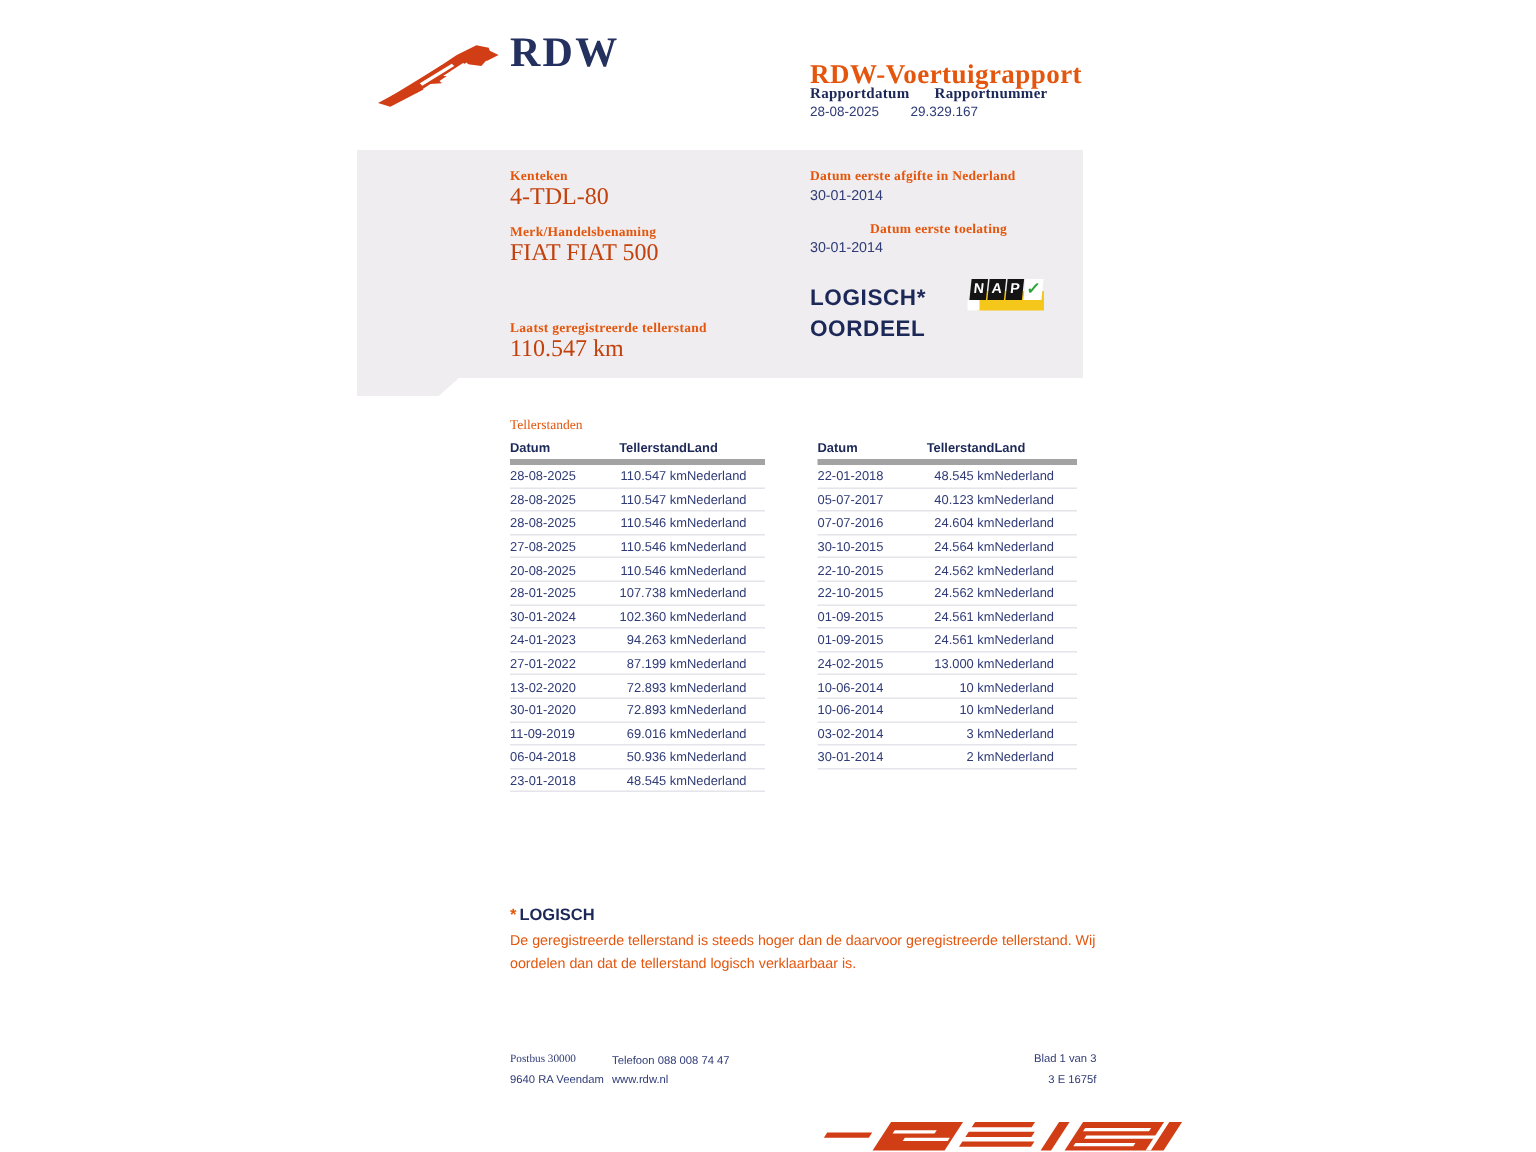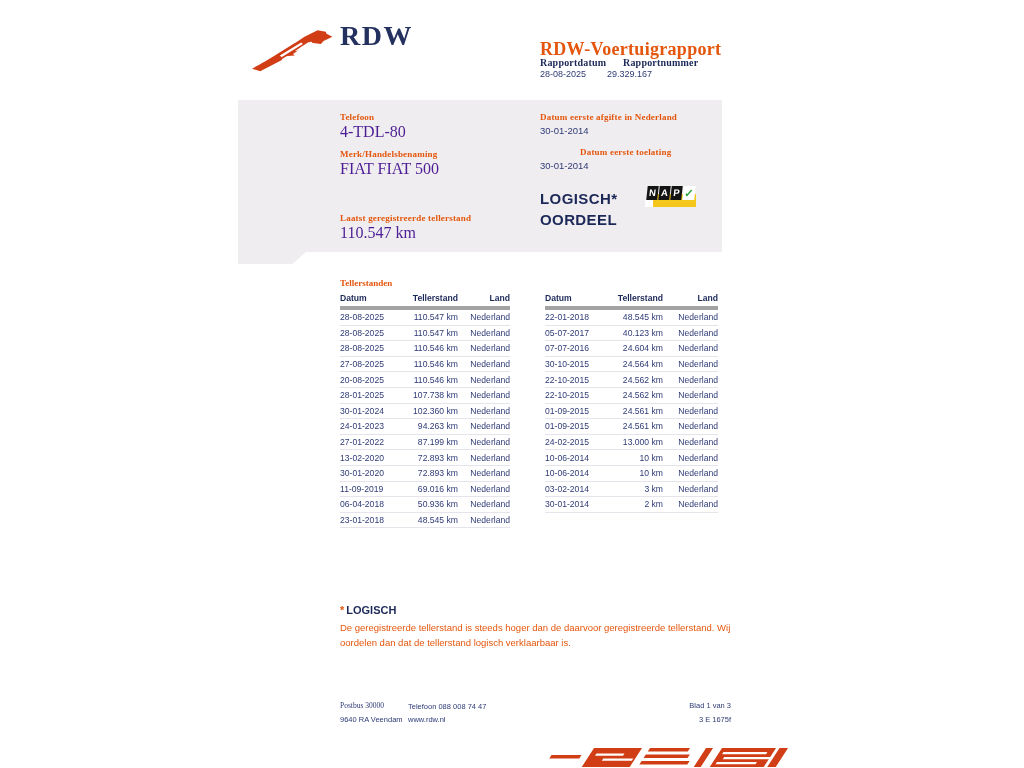--- a/index.html
+++ b/index.html
@@ -34,21 +34,21 @@
   .sumbox-tab{
     left:238px;top:252px;width:68px;height:12px;background:#efedef;
     clip-path:polygon(0 0,100% 0,80% 100%,0 100%);
   }
   .field-label{
     font-family:"Liberation Serif","DejaVu Serif",serif;
     font-size:9px;font-weight:700;color:#e4560d;letter-spacing:.2px;
   }
   .field-value-big{
     font-family:"Liberation Serif","DejaVu Serif",serif;
-    font-size:16px;color:#4c1d95;
+    font-size:16px;color:#c2410c;
   }
   .field-value-sm{font-size:9.5px;color:#2f3b76;}
   .oordeel{
     left:540px;top:188px;font-size:15px;font-weight:700;color:#1c2858;
     line-height:21px;letter-spacing:.4px;
   }
   
   .nap{left:645px;top:186px;width:52px;height:24px;}
   .nap-yellow{position:absolute;left:6px;top:8px;width:45px;height:13px;background:#f5c71a;}
   .nap-white-sq{position:absolute;left:0px;top:14px;width:8px;height:7px;background:#ffffff;}
@@ -62,34 +62,34 @@
     color:#2ea43c;font-size:11px;font-weight:700;text-align:center;line-height:14px;
     transform:skewX(-6deg);
   }
 
   
   .tablewrap{font-size:8.6px;color:#2f3b76;}
   .tbl-left{left:340px;top:278px;width:170px;}
   .tbl-right{left:545px;top:292px;width:173px;}
   .tbl-title{
     font-family:"Liberation Serif","DejaVu Serif",serif;
-    font-size:9px;font-weight:700;color:#e4560d;height:14px;
+    font-size:9px;font-weight:400;color:#e4560d;height:14px;
   }
   .thead{
     display:flex;align-items:center;height:12px;font-weight:700;color:#1c2858;
     border-bottom:4px solid #a3a3a3;padding-bottom:2px;
   }
   .trow{
     display:flex;align-items:center;height:14.6px;
     border-bottom:1px solid #e4e4ea;
   }
   .tcell{white-space:nowrap;}
   .c0{width:62px;text-align:left;}
   .c1{width:56px;text-align:right;}
-  .c2{flex:1;text-align:right;}
+  .c2{flex:1;}
 
   
   .footnote-title{left:340px;top:604px;font-size:11px;font-weight:700;color:#1c2858;}
   .footnote-ast{color:#e4560d;font-size:11px;font-weight:700;margin-right:2px;}
   .footnote-text{
     left:340px;top:620px;width:392px;font-size:9.5px;line-height:15px;color:#e4560d;
   }
 
   
   .foot{font-size:7.5px;color:#2f3b76;}
@@ -126,21 +126,21 @@
 
   <div class="abs report-title">RDW-Voertuigrapport</div>
   <div class="abs meta-label meta-date-label">Rapportdatum</div>
   <div class="abs meta-value meta-date-value">28-08-2025</div>
   <div class="abs meta-label meta-num-label">Rapportnummer</div>
   <div class="abs meta-value meta-num-value">29.329.167</div>
 
   <div class="abs sumbox"></div>
   <div class="abs sumbox-tab"></div>
 
-  <div class="abs field-label" style="left:340px;top:112px;">Telefoon</div>
+  <div class="abs field-label" style="left:340px;top:112px;">Kenteken</div>
   <div class="abs field-value-big" style="left:340px;top:123px;">4-TDL-80</div>
   <div class="abs field-label" style="left:340px;top:149px;">Merk/Handelsbenaming</div>
   <div class="abs field-value-big" style="left:340px;top:160px;">FIAT FIAT 500</div>
   <div class="abs field-label" style="left:340px;top:213px;">Laatst geregistreerde tellerstand</div>
   <div class="abs field-value-big" style="left:340px;top:224px;">110.547 km</div>
 
   <div class="abs field-label" style="left:540px;top:112px;">Datum eerste afgifte in Nederland</div>
   <div class="abs field-value-sm" style="left:540px;top:125px;">30-01-2014</div>
   <div class="abs field-label" style="left:540px;top:147px;padding-left:40px;">Datum eerste toelating</div>
   <div class="abs field-value-sm" style="left:540px;top:160px;">30-01-2014</div>

